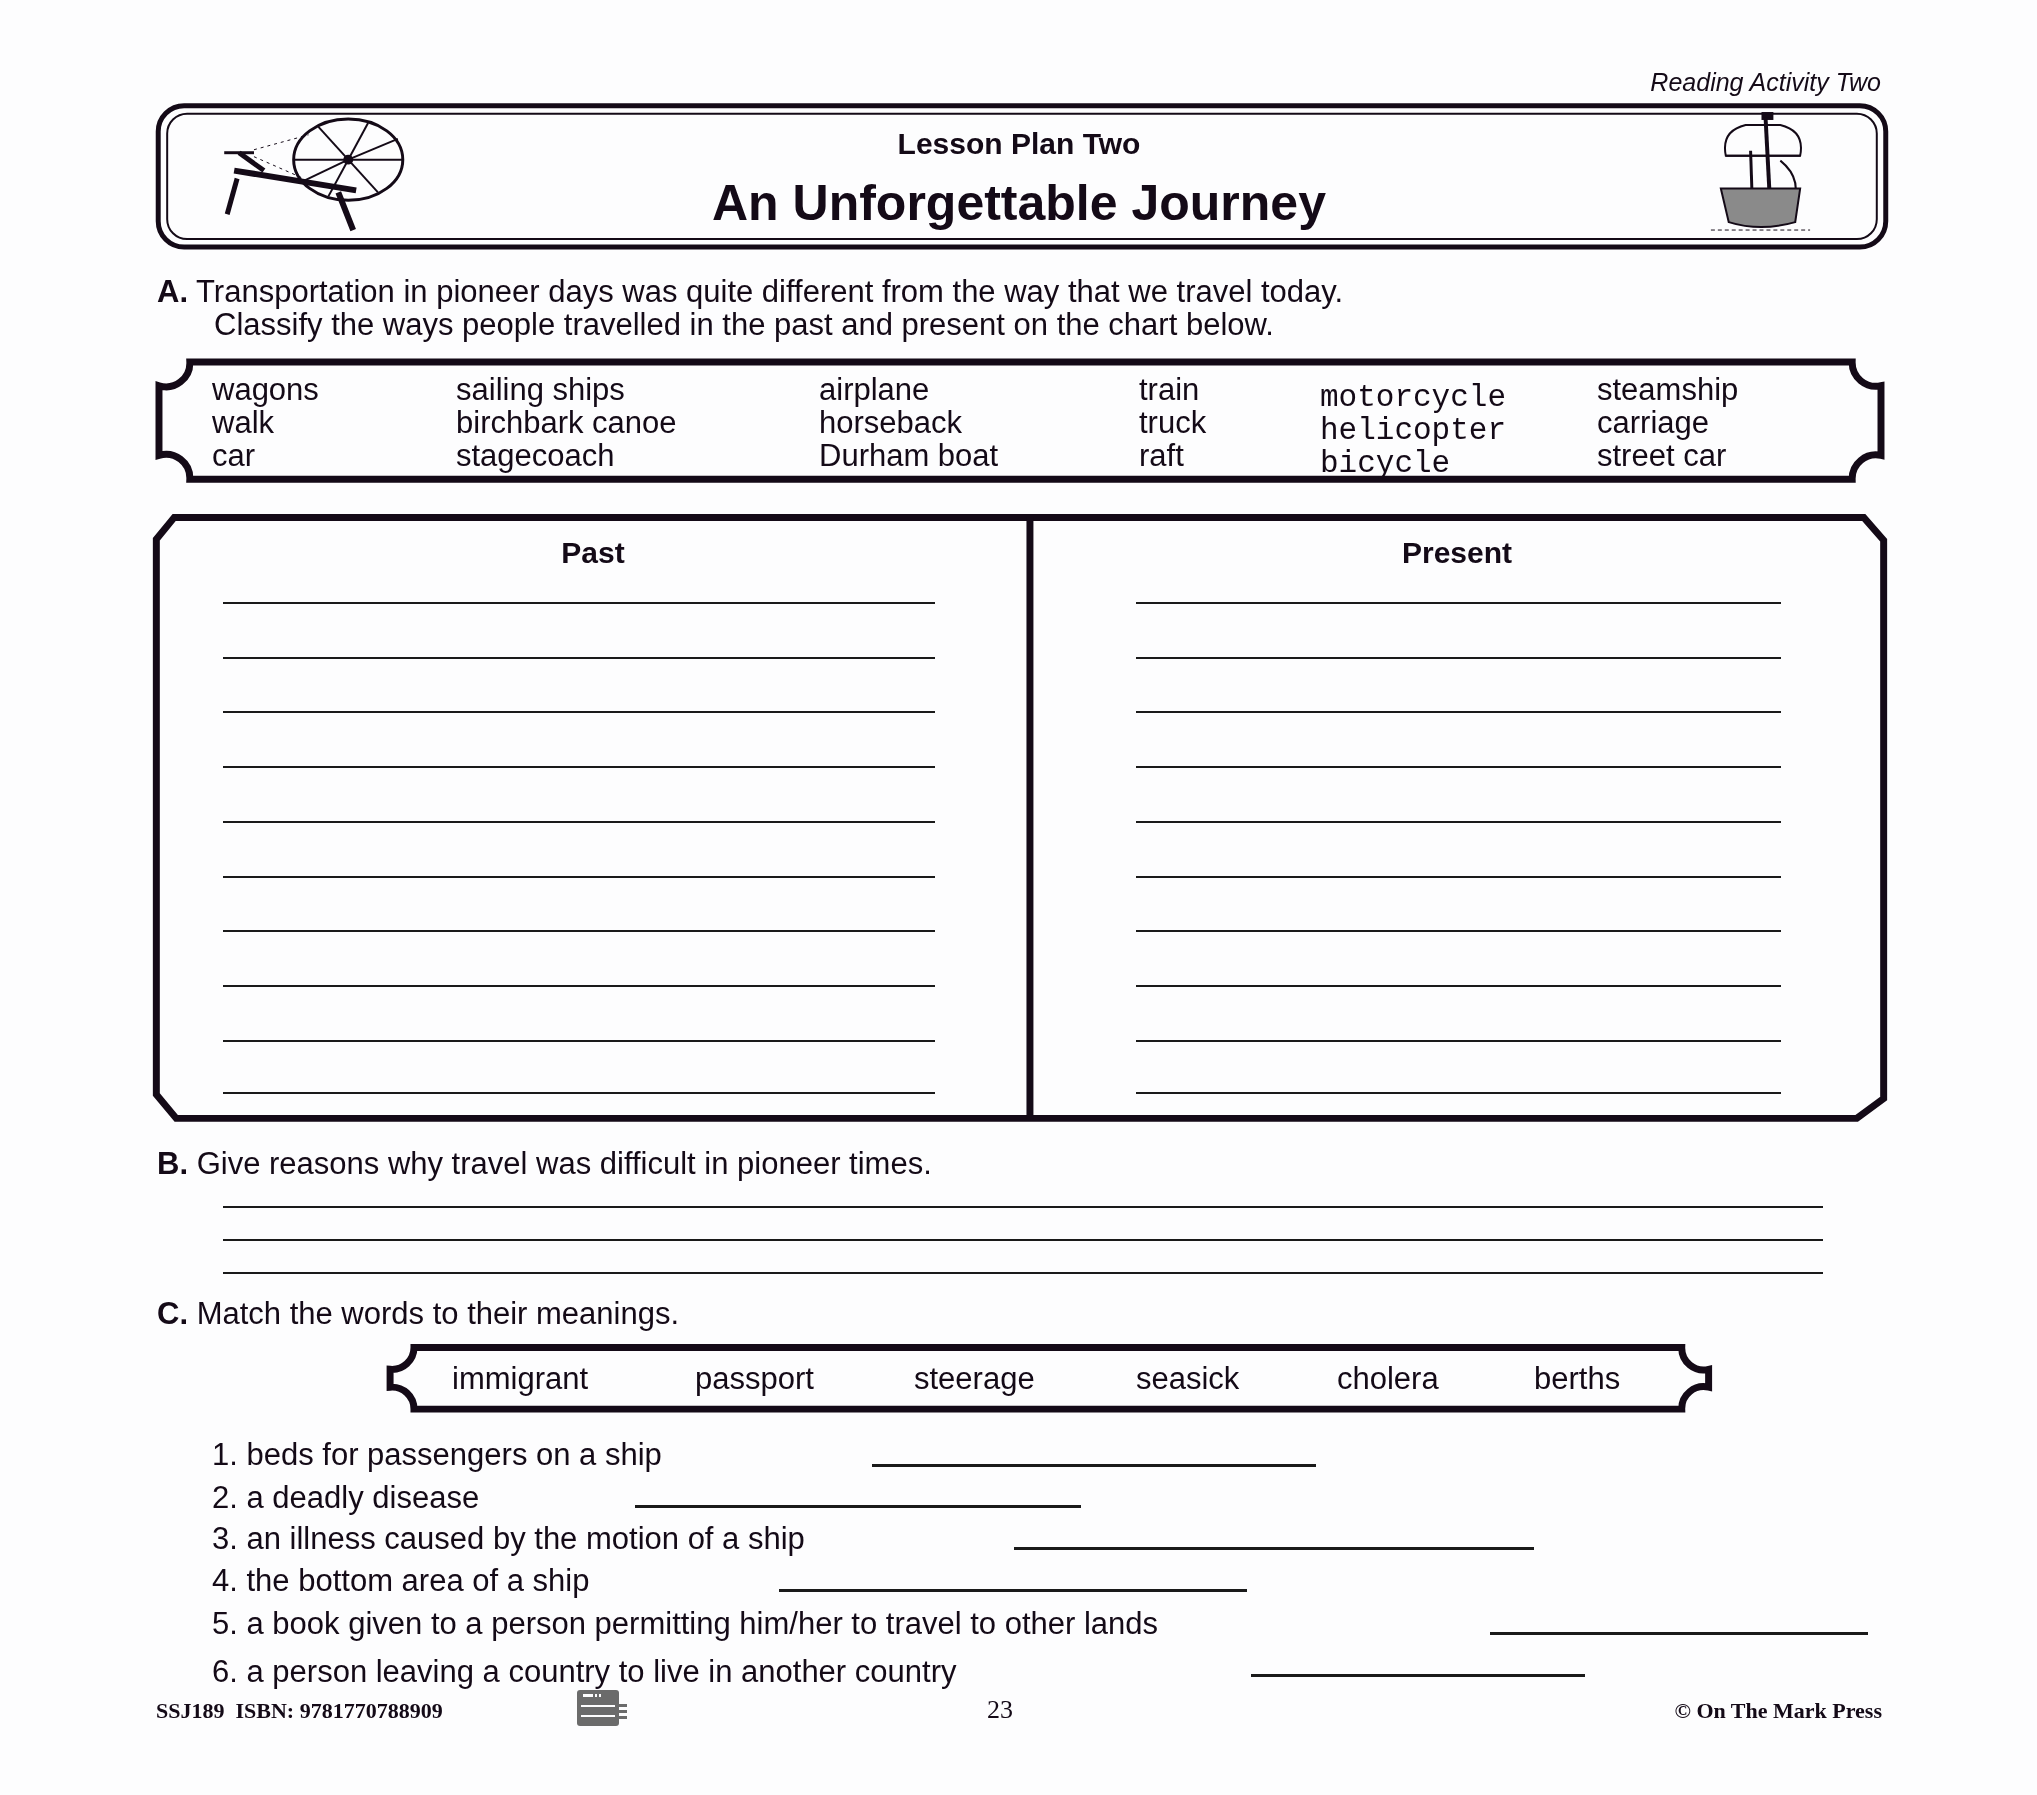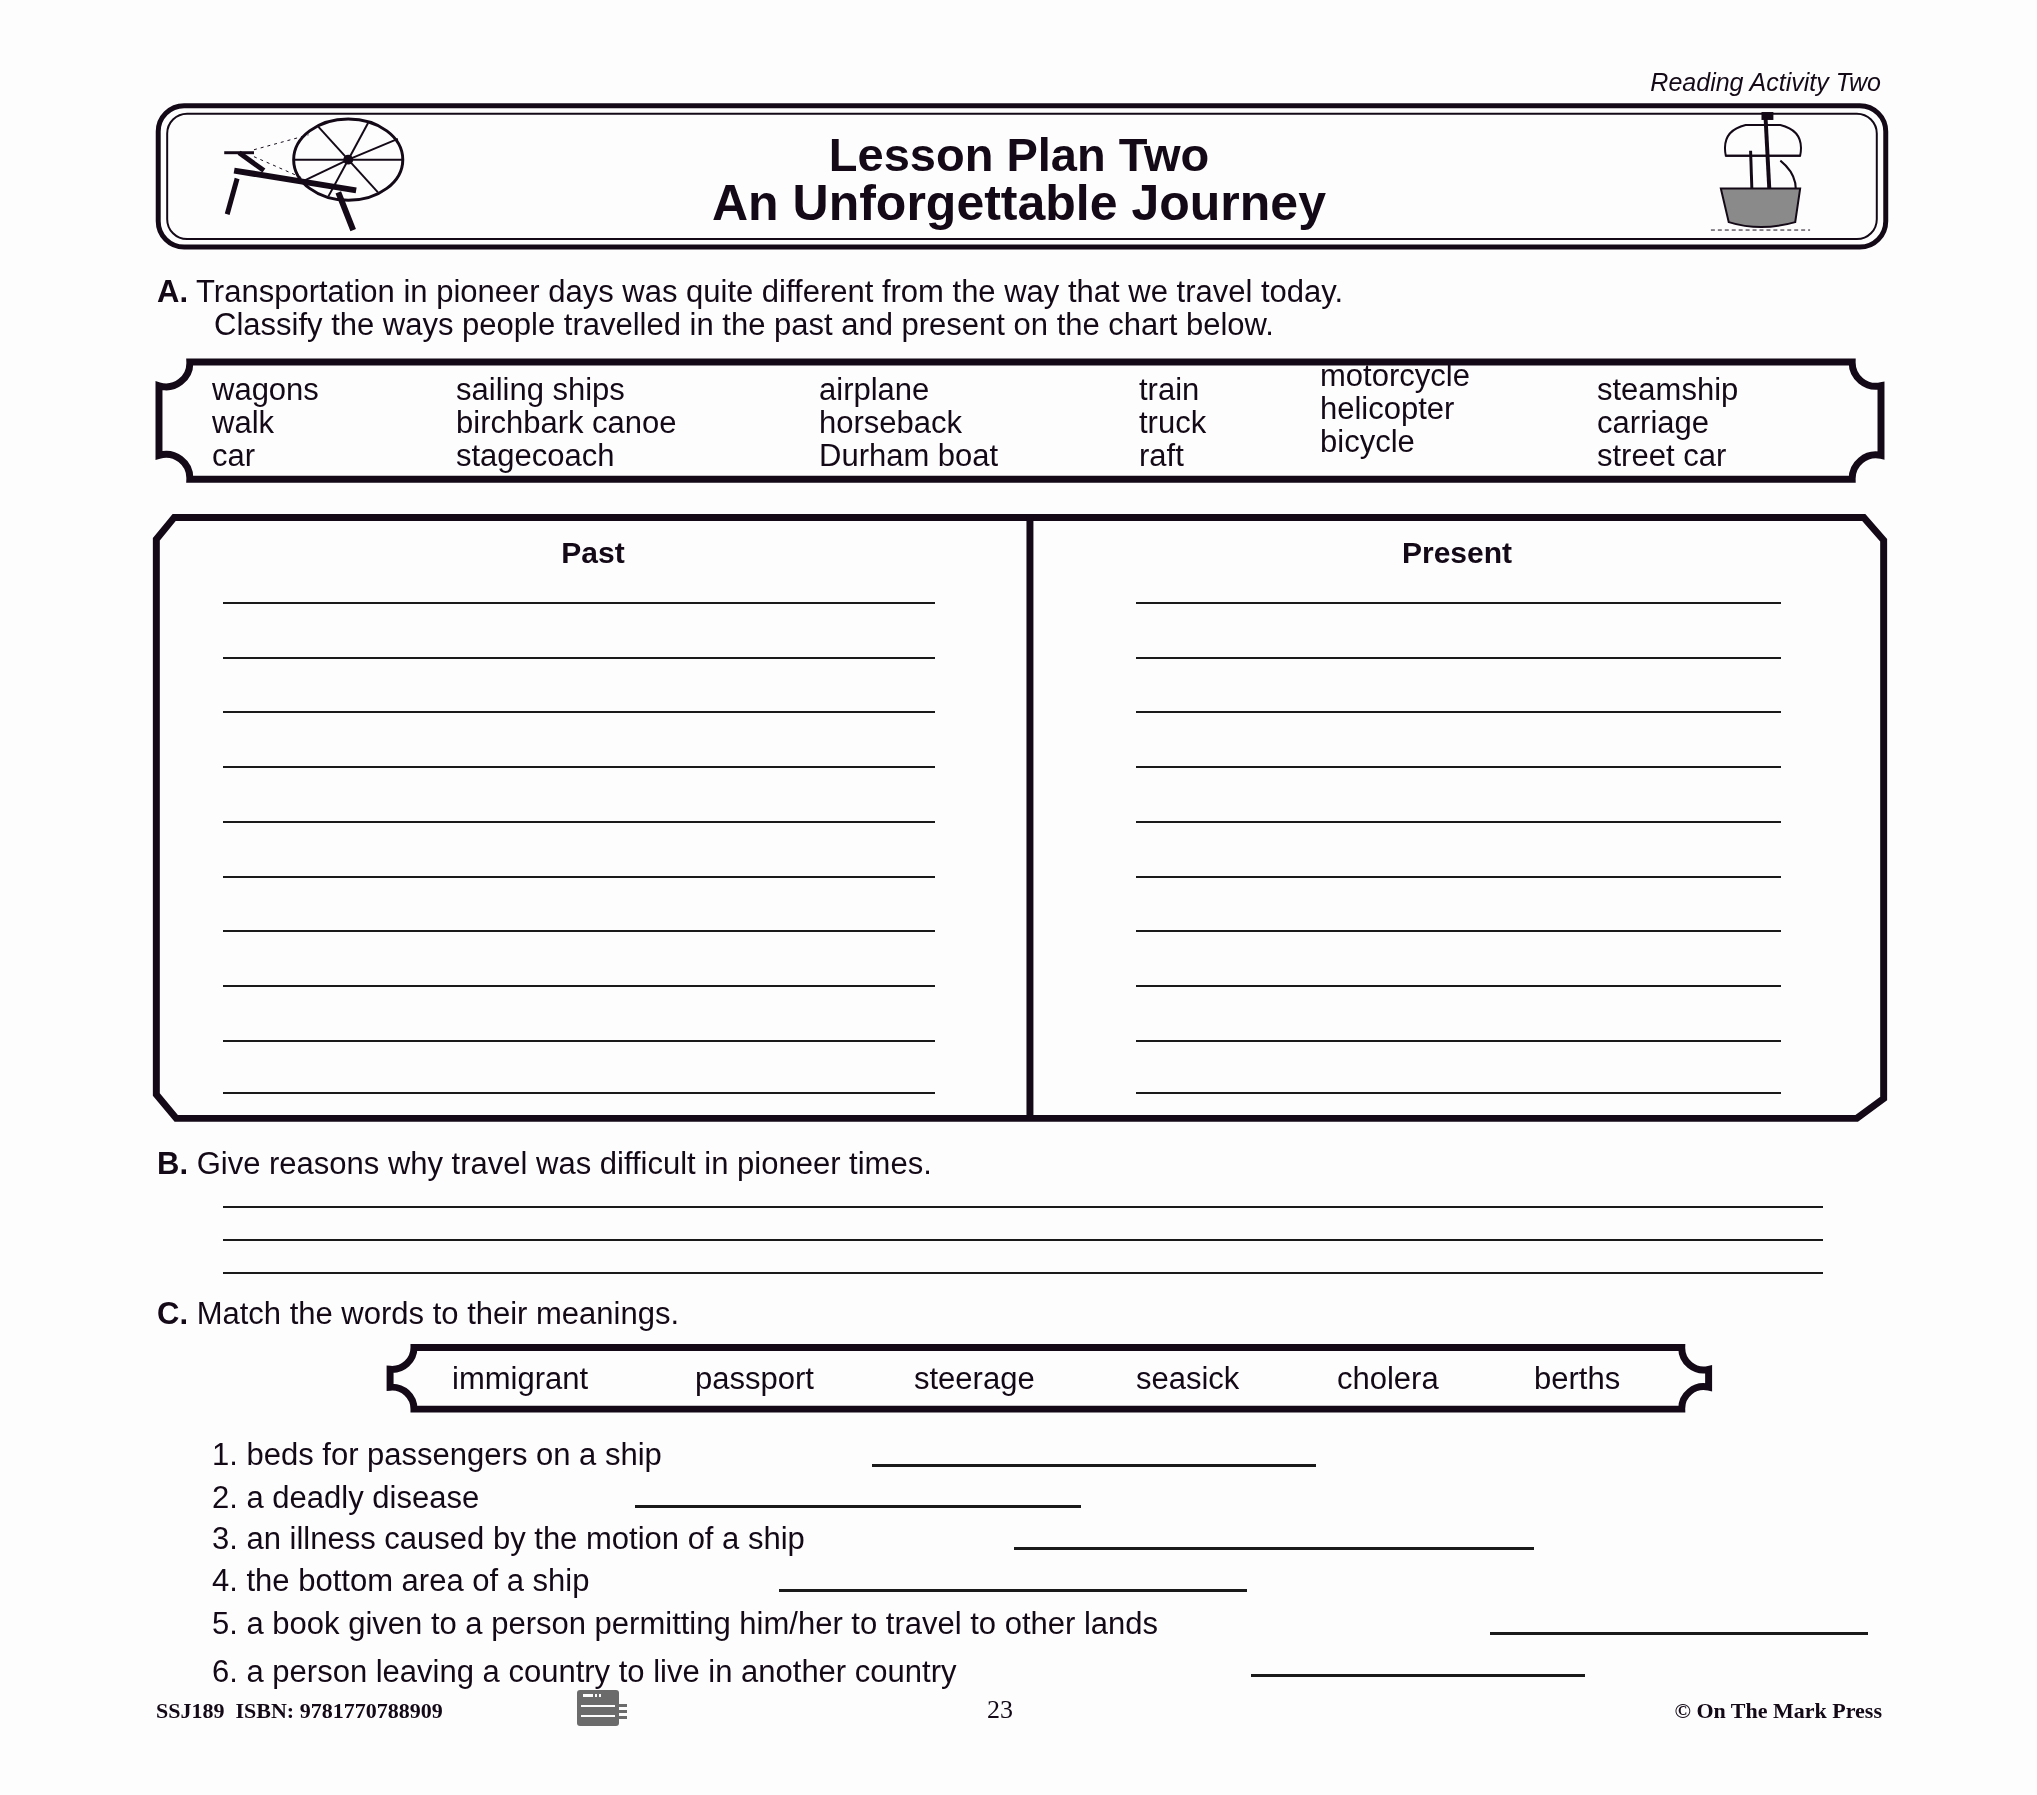--- a/index.html
+++ b/index.html
@@ -51,21 +51,21 @@
     <line x1="50" y1="40" x2="52" y2="100" stroke-width="3"></line>
     <rect x="62" y="2" width="10" height="6" fill="#140a17"></rect>
     <path d="M25 45 Q 20 20 45 14 L 80 14 Q 105 20 100 45 Z"></path>
     <path d="M25 45 L 100 45"></path>
     <path d="M80 50 Q 105 70 90 100"></path>
     <path d="M20 78 L 100 78 L 95 112 Q 60 122 28 112 Z" fill="#8a8a8a"></path>
     <line x1="10" y1="120" x2="110" y2="120" stroke-dasharray="4,3" stroke-width="1"></line>
   </g>
 </svg>
 
-<div class="abs bold" style="left:0; width:2038px; text-align:center; top:127px; font-size:47px;">Lesson Plan Two</div>
+<div class="abs bold" style="left:0; width:2038px; text-align:center; top:127px; font-size:30px;">Lesson Plan Two</div>
 <div class="abs bold" style="left:0; width:2038px; text-align:center; top:174px; font-size:50px;">An Unforgettable Journey</div>
 
 <div class="abs txt" style="left:157px; top:276px;">
   <span class="bold">A.</span>
   <span>Transportation in pioneer days was quite different from the way that we travel today.</span>
 </div>
 <div class="abs txt" style="left:214px; top:309px;">Classify the ways people travelled in the past and present on the chart below.</div>
 
 <svg style="left:0;top:0;" width="2038" height="517" viewBox="0 0 2048 520">
   <path d="M190 364 L 1862 364 A 24 24 0 0 0 1891 388 L 1891 458 A 24 24 0 0 0 1862 482 L 190 482 A 24 24 0 0 0 159 458 L 159 388 A 24 24 0 0 0 190 364 Z" fill="none" stroke="#140a17" stroke-width="7"></path>
@@ -85,21 +85,21 @@
   <div class="abs" style="left:819px; top:374px;">
     <div class="txt" style="height:33px;">airplane</div>
     <div class="txt" style="height:33px;">horseback</div>
     <div class="txt" style="height:33px;">Durham boat</div>
   </div>
   <div class="abs" style="left:1139px; top:374px;">
     <div class="txt" style="height:33px;">train</div>
     <div class="txt" style="height:33px;">truck</div>
     <div class="txt" style="height:33px;">raft</div>
   </div>
-  <div class="abs" style="left:1320px; top:360px;">
+  <div class="abs" style="left:1320px; top:382px;font-family:Liberation Mono, monospace;">
     <div class="txt" style="height:33px;">motorcycle</div>
     <div class="txt" style="height:33px;">helicopter</div>
     <div class="txt" style="height:33px;">bicycle</div>
   </div>
   <div class="abs" style="left:1597px; top:374px;">
     <div class="txt" style="height:33px;">steamship</div>
     <div class="txt" style="height:33px;">carriage</div>
     <div class="txt" style="height:33px;">street car</div>
   </div>
 </div>

